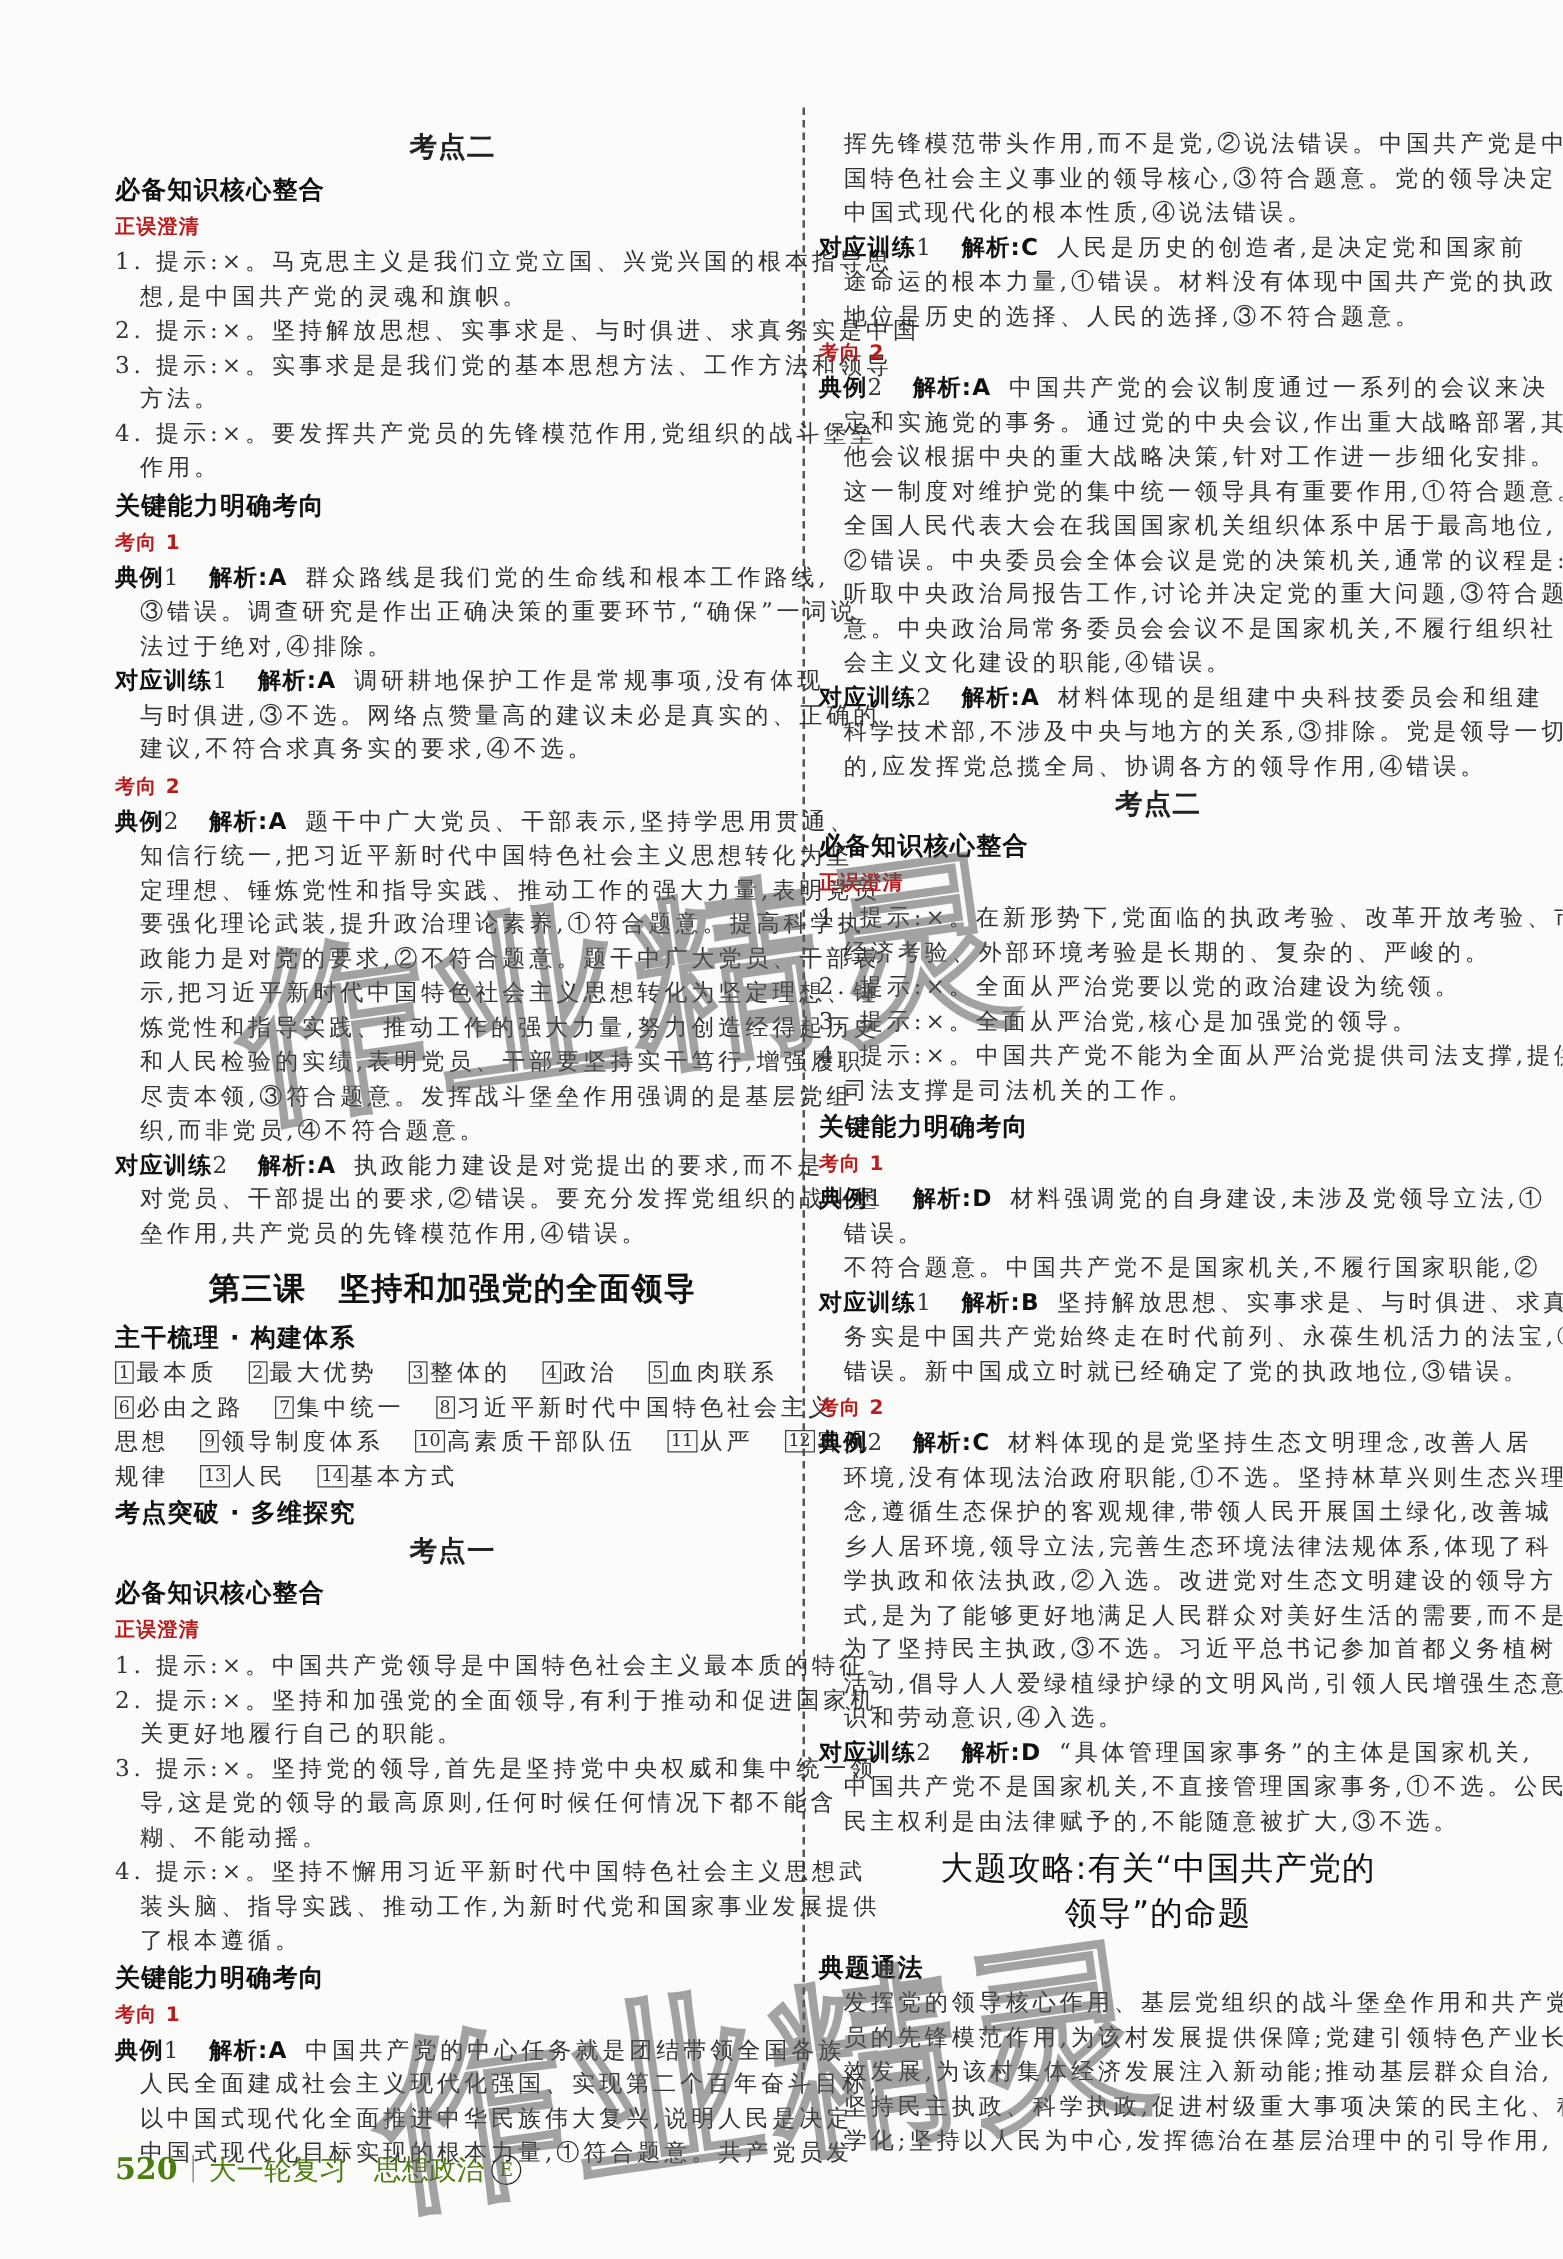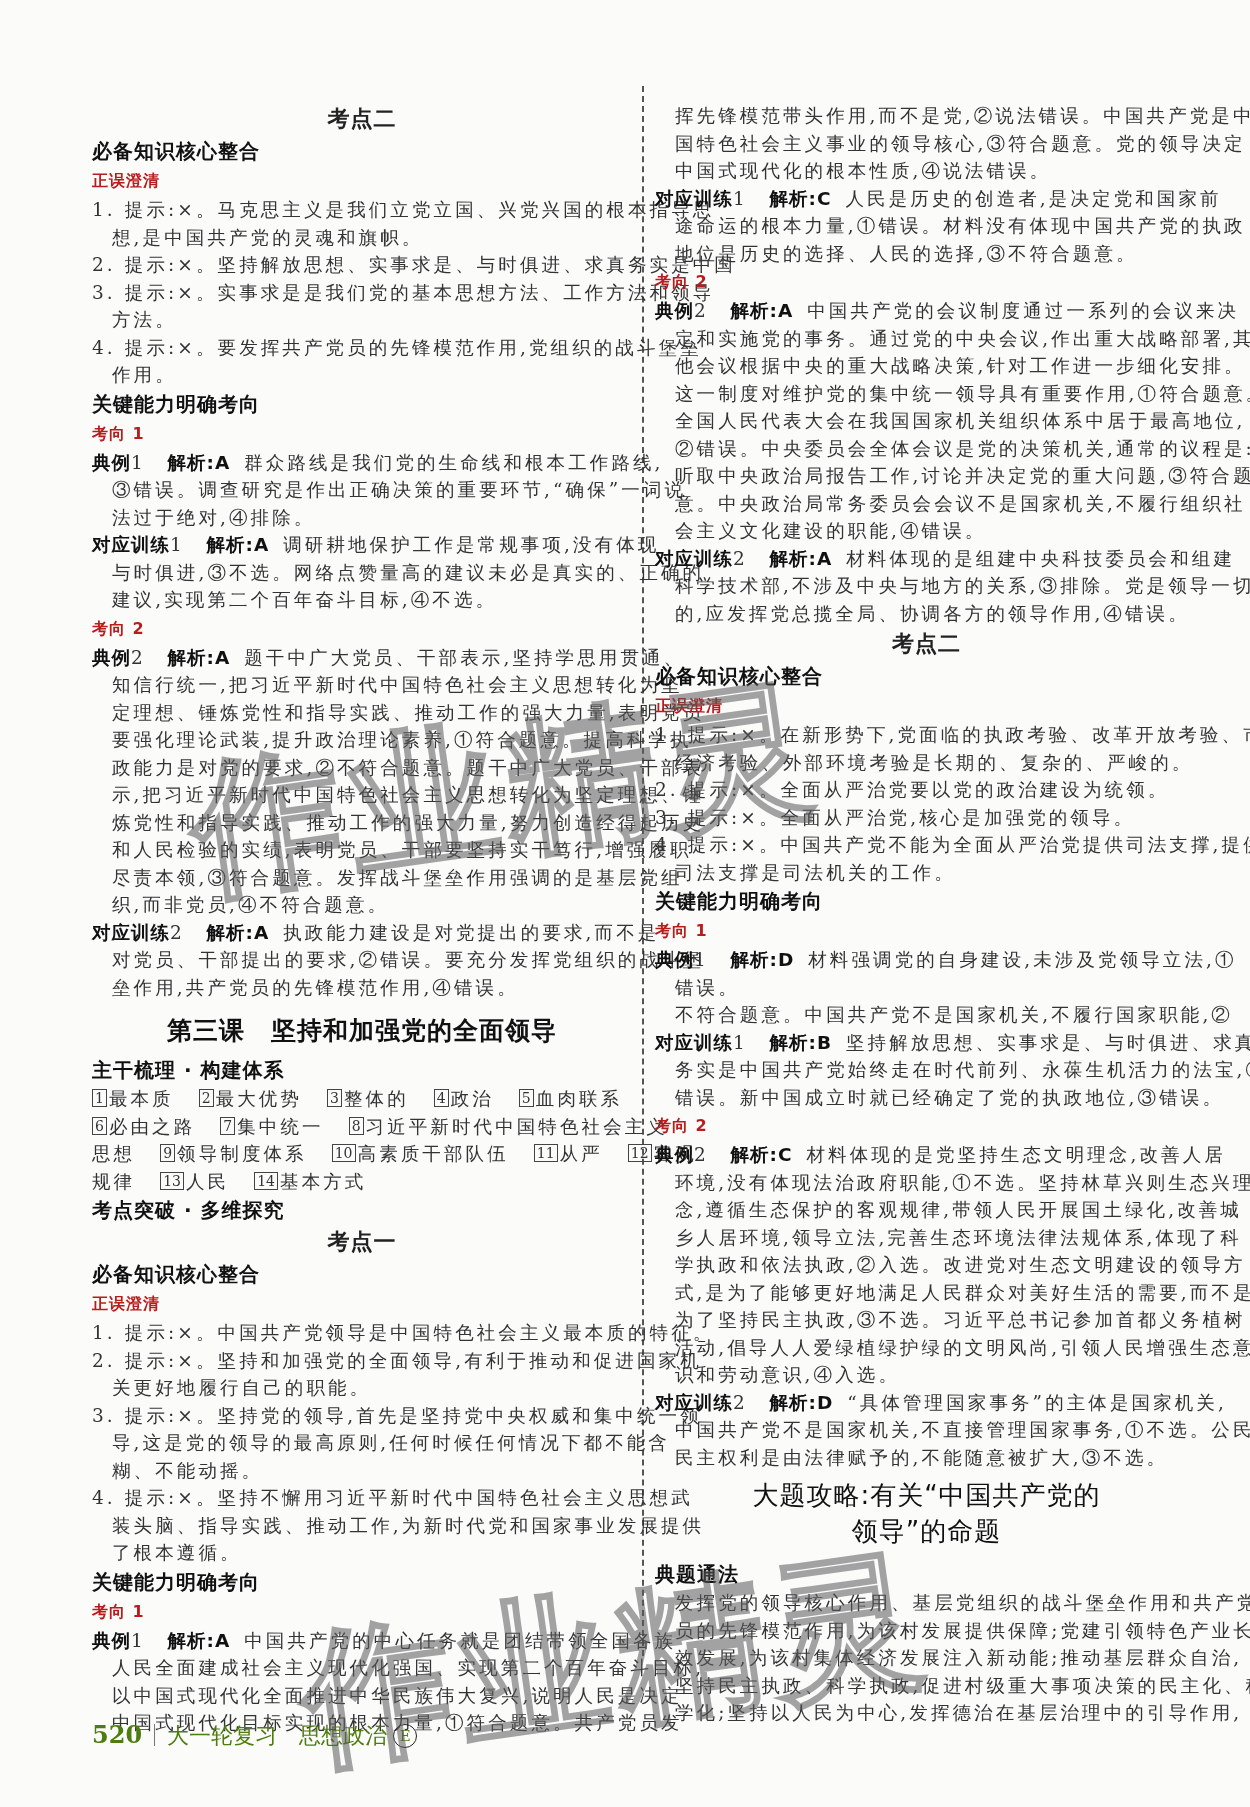--- a/index.html
+++ b/index.html
@@ -73,21 +73,21 @@
 
     <div>
       <div class="line"><span class="lbl">典例</span><span class="num">1</span>　<span class="lbl ans">解析:A</span><span>群众路线是我们党的生命线和根本工作路线,</span></div>
       <div class="line indent">③错误。调查研究是作出正确决策的重要环节,“确保”一词说</div>
       <div class="line indent">法过于绝对,④排除。</div>
     </div>
 
     <div>
       <div class="line"><span class="lbl">对应训练</span><span class="num">1</span>　<span class="lbl ans">解析:A</span><span>调研耕地保护工作是常规事项,没有体现</span></div>
       <div class="line indent">与时俱进,③不选。网络点赞量高的建议未必是真实的、正确的</div>
-      <div class="line indent">建议,实现第二个百年奋斗目标,④不选。</div>
+      <div class="line indent">建议,不符合求真务实的要求,④不选。</div>
     </div>
 
     <div class="h-sub">考向 2</div>
 
     <div>
       <div class="line"><span class="lbl">典例</span><span class="num">2</span>　<span class="lbl ans">解析:A</span><span>题干中广大党员、干部表示,坚持学思用贯通、</span></div>
       <div class="line indent">知信行统一,把习近平新时代中国特色社会主义思想转化为坚</div>
       <div class="line indent">定理想、锤炼党性和指导实践、推动工作的强大力量,表明党员</div>
       <div class="line indent">要强化理论武装,提升政治理论素养,①符合题意。提高科学执</div>
       <div class="line indent">政能力是对党的要求,②不符合题意。题干中广大党员、干部表</div>

